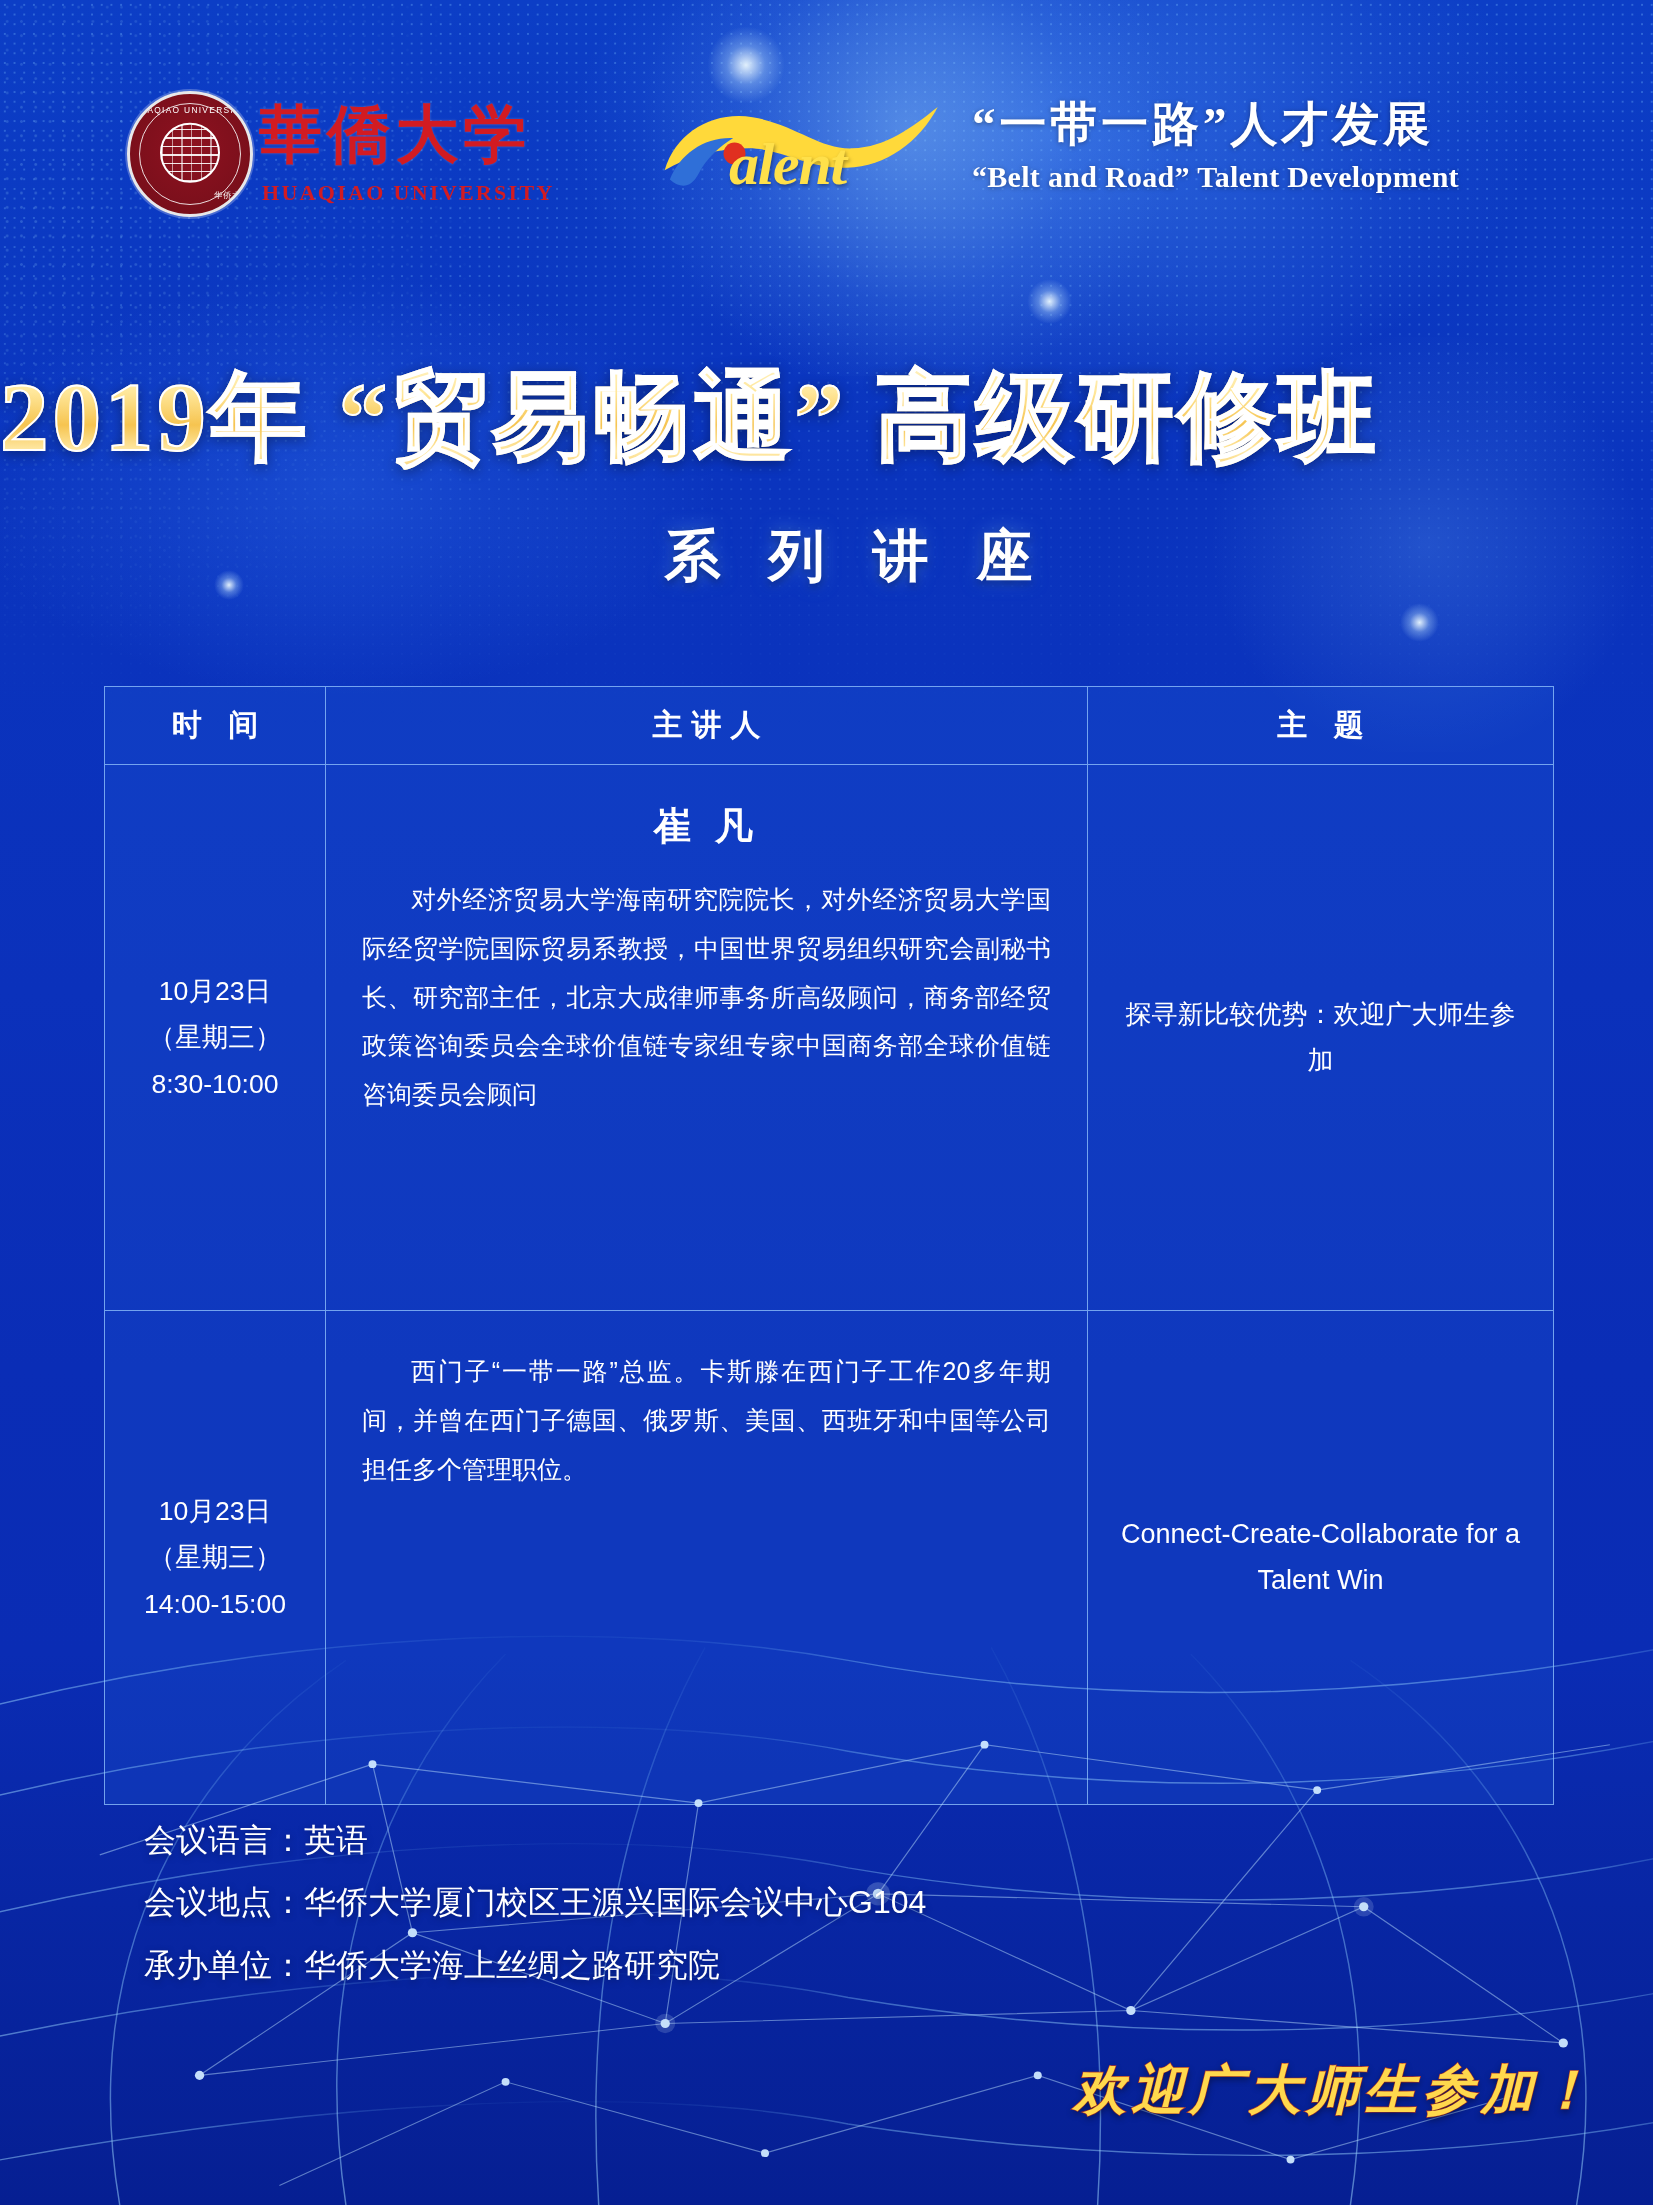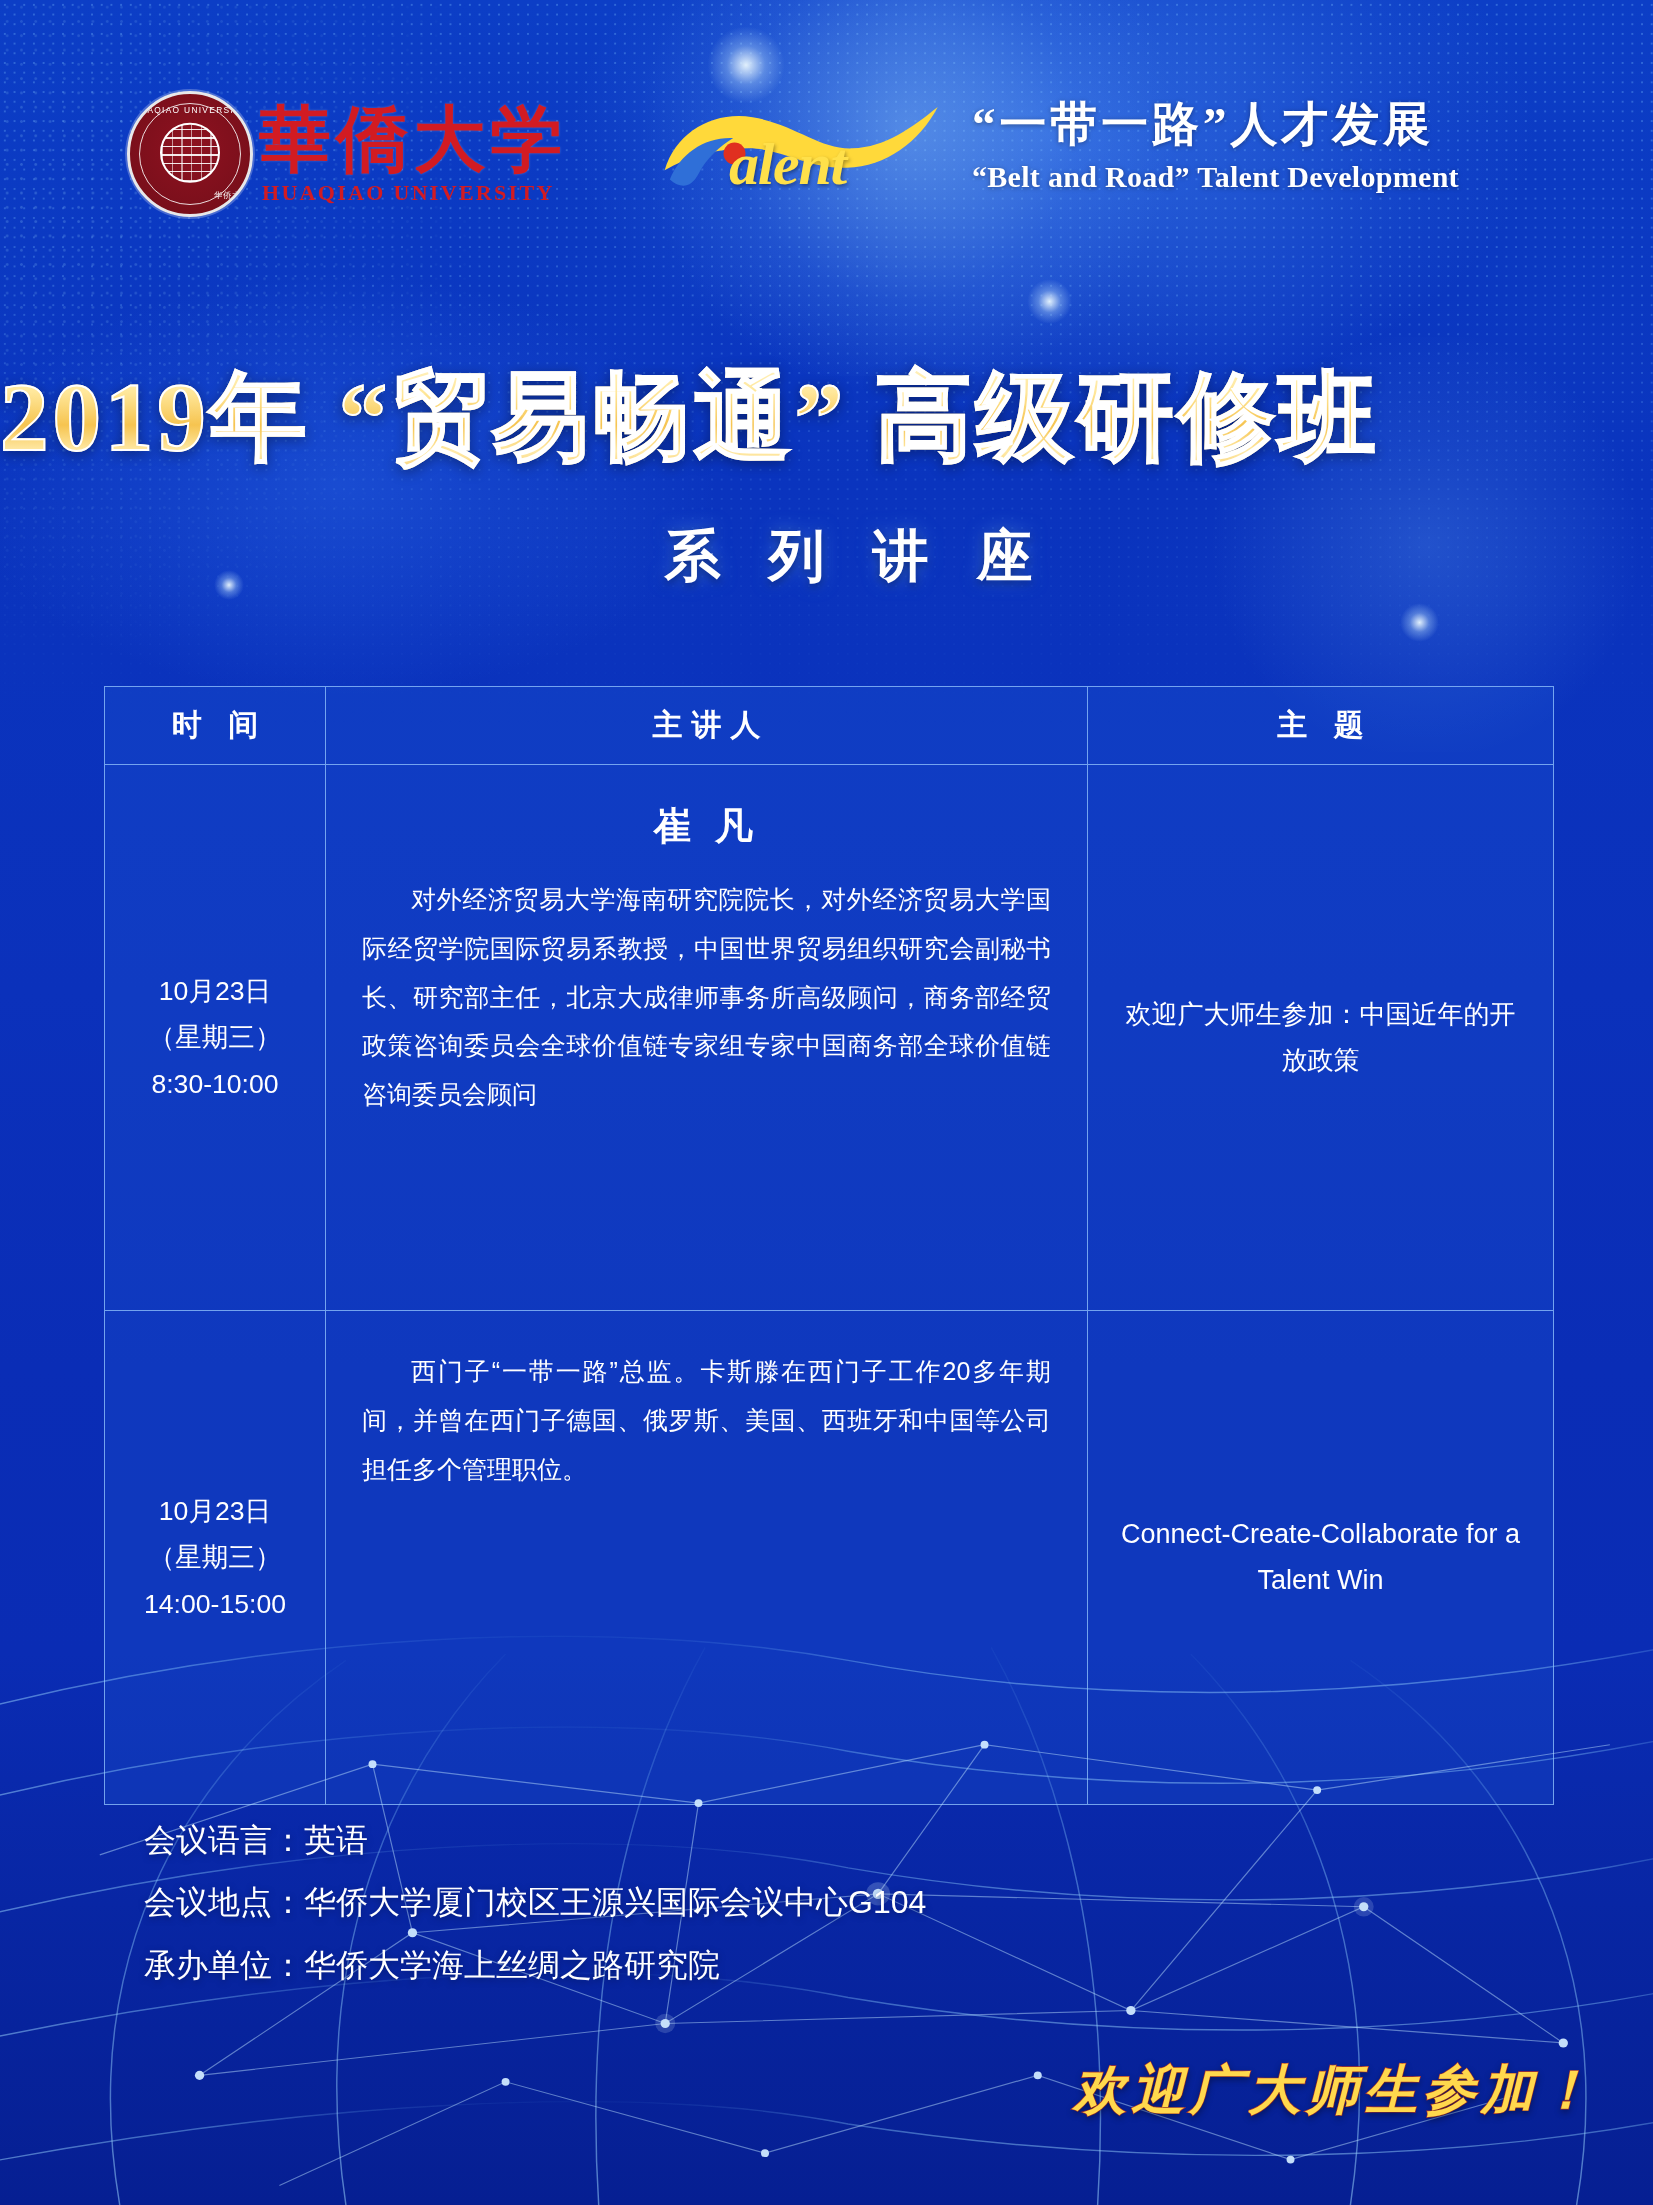--- a/index.html
+++ b/index.html
@@ -91,21 +91,21 @@
   }
   .logo-seal .bot-text {
     position: absolute; left: 0; right: 0; bottom: 13px;
     text-align: right; color: #fff; font-size: 8.4px; letter-spacing: 0.6px;
   }
   .logo-cn {
     position: absolute;
     left: 259px; top: 7.8px;
     font-family: "Liberation Serif", serif;
     font-weight: bold;
-    font-size: 72px;
+    font-size: 63px;
     color: #d21b22;
     letter-spacing: 5.2px;
     text-shadow: 0 0 2.6px rgba(255,255,255,0.25);
     white-space: nowrap;
     text-align: right;
   }
   .logo-en {
     position: absolute;
     left: 262px; top: 96px;
     font-family: "Liberation Serif", serif;
@@ -345,21 +345,21 @@
       <div class="tcell c-time">
         <div>10月23日</div>
         <div>（星期三）</div>
         <div>8:30-10:00</div>
       </div>
       <div class="tcell c-speaker">
         <div class="speaker-name">崔 凡</div>
         <div class="speaker-bio">对外经济贸易大学海南研究院院长，对外经济贸易大学国际经贸学院国际贸易系教授，中国世界贸易组织研究会副秘书长、研究部主任，北京大成律师事务所高级顾问，商务部经贸政策咨询委员会全球价值链专家组专家中国商务部全球价值链咨询委员会顾问</div>
       </div>
       <div class="tcell c-topic">
-        <div class="topic-text">欢迎广大师生参加：中国近年的开放政策</div>
+        <div class="topic-text">探寻新比较优势：欢迎广大师生参加</div>
       </div>
     </div>
 
     <div class="trow body-row row2">
       <div class="tcell c-time">
         <div>10月23日</div>
         <div>（星期三）</div>
         <div>14:00-15:00</div>
       </div>
       <div class="tcell c-speaker">

